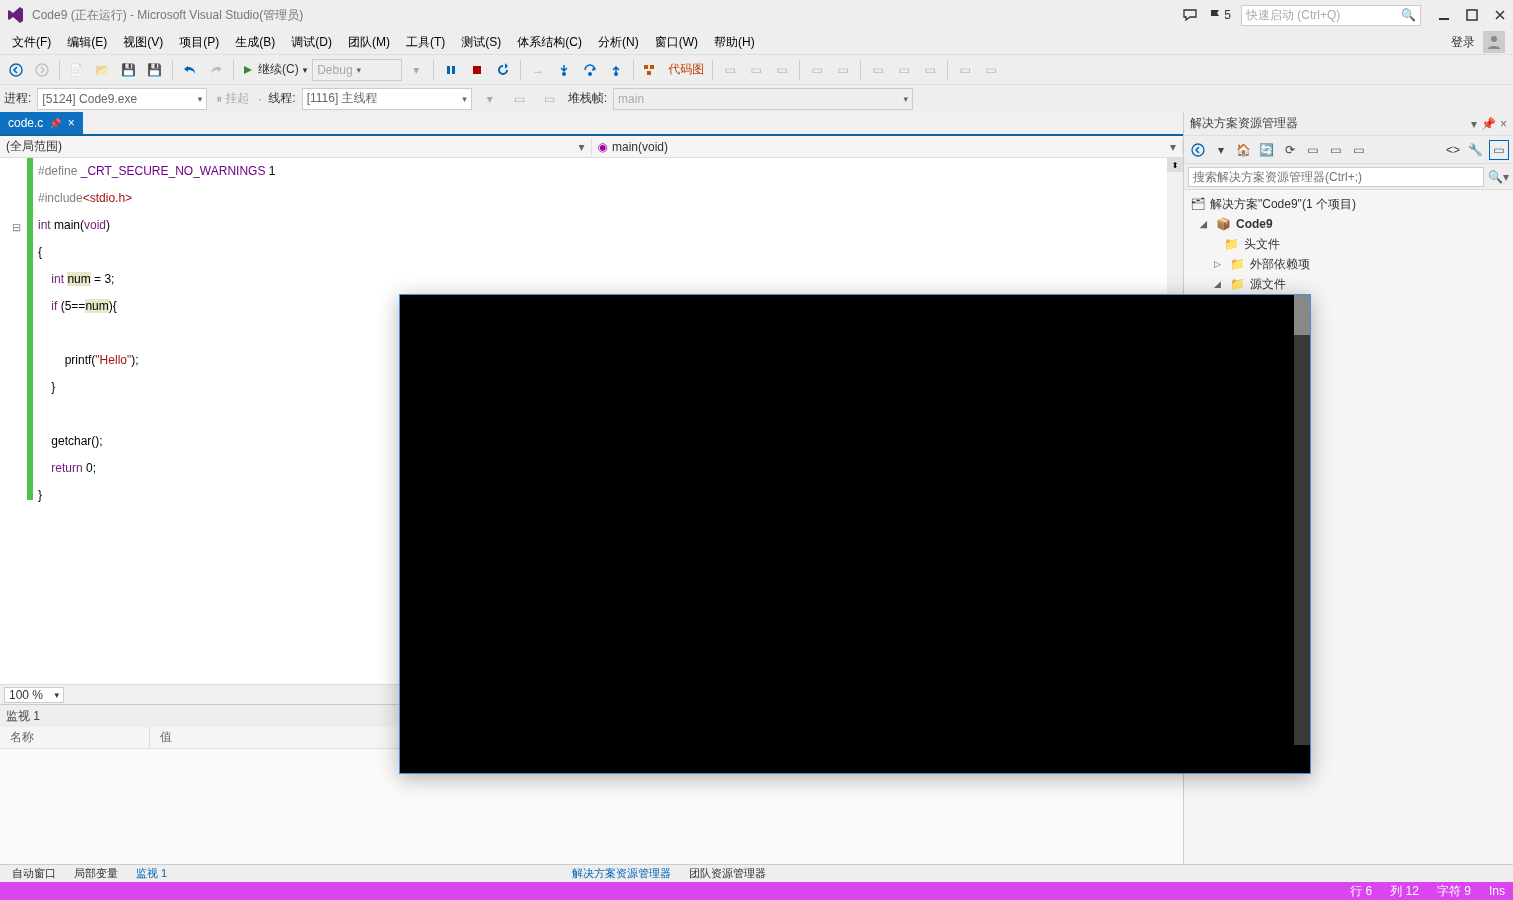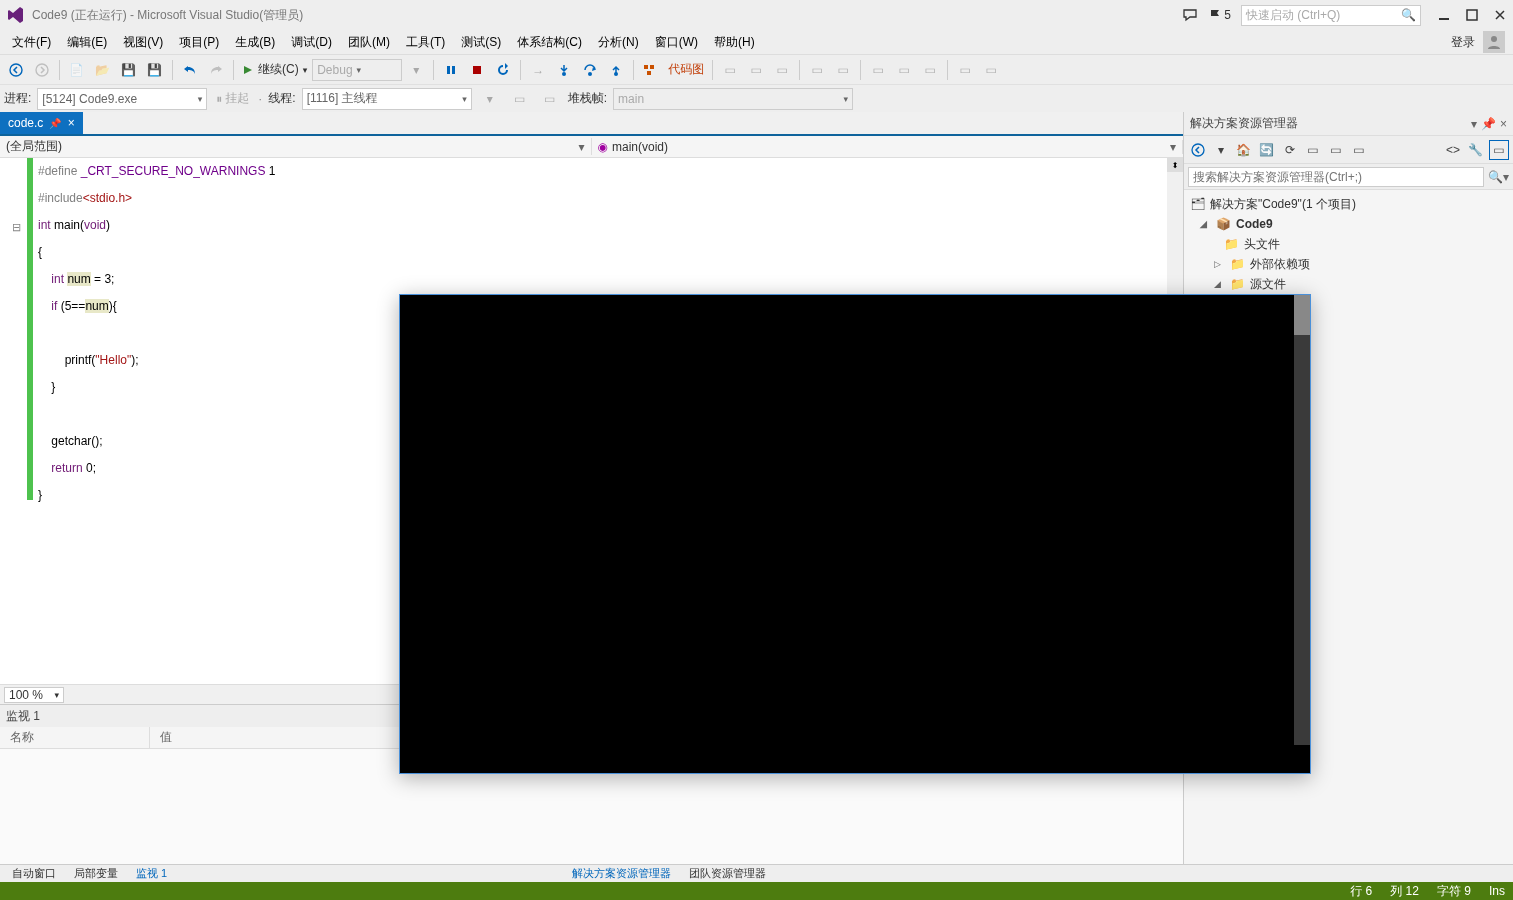--- a/index.html
+++ b/index.html
@@ -64,21 +64,21 @@
 .tnode .ic{width:16px;display:flex;align-items:center;justify-content:center}
 .tnode.bold{font-weight:bold}
 .console-win{position:absolute;left:399px;top:294px;width:912px;height:480px;background:#000;border:1px solid #4a90d9;box-shadow:0 4px 20px rgba(0,0,0,0.3);z-index:100}
 .console-title{height:28px;background:#fff;display:flex;align-items:center;padding:0 6px;color:#000;border-bottom:1px solid #ccc}
 .console-title .ic{width:16px;height:16px;margin-right:6px;background:#333}
 .console-title .sp{flex:1}
 .console-title .wb{width:40px;height:24px;display:flex;align-items:center;justify-content:center}
 .console-body{height:calc(100% - 28px);background:#000;position:relative}
 .console-scroll{position:absolute;right:0;top:0;width:16px;height:100%;background:#3a3a3a}
 .console-thumb{position:absolute;right:0;top:0;width:16px;height:40px;background:#888}
-.statusbar{height:18px;background:#4d7c0f;color:#fff;display:flex;align-items:center;padding:0 8px;gap:18px;position:absolute;bottom:0;left:0;right:0}
+.statusbar{height:18px;background:#d946ef;color:#fff;display:flex;align-items:center;padding:0 8px;gap:18px;position:absolute;bottom:0;left:0;right:0}
 .statusbar .sp{flex:1}
 .tabs-row{height:18px;background:#eee;display:flex;position:absolute;bottom:18px;left:0;right:0;border-top:1px solid #ccc}
 .tabs-row .cluster{display:flex;gap:2px;padding:0 4px}
 .tabs-row .t{padding:1px 8px;color:#333;font-size:11px}
 .tabs-row .t.active{color:#0066bb}
 .current-line{position:absolute;left:0;background:#f2f2f2;height:27px;right:0;z-index:-1}
 svg{display:block}
 </style>
 </head>
 <body>
@@ -266,21 +266,21 @@
   <span style="color:#888">·</span>
   <span class="lbl">线程:</span>
   <div class="tcombo" style="width:170px">
       <span>[1116] 主线程</span>
       <span class="dd" style="margin-left:auto">▾</span>
     </div>
   <span class="tbtn disabled">▾</span>
   <span class="tbtn disabled">▭</span>
   <span class="tbtn disabled">▭</span>
   <span class="lbl">堆栈帧:</span>
-  <div class="tcombo disabled" style="width:240px">
+  <div class="tcombo disabled" style="width:300px">
       <span>main</span>
       <span class="dd" style="margin-left:auto">▾</span>
     </div>
 </div>
 
 <div class="main">
   <div class="editor-area">
     <div class="tabstrip">
       <div class="tab">
         <span>code.c</span>

